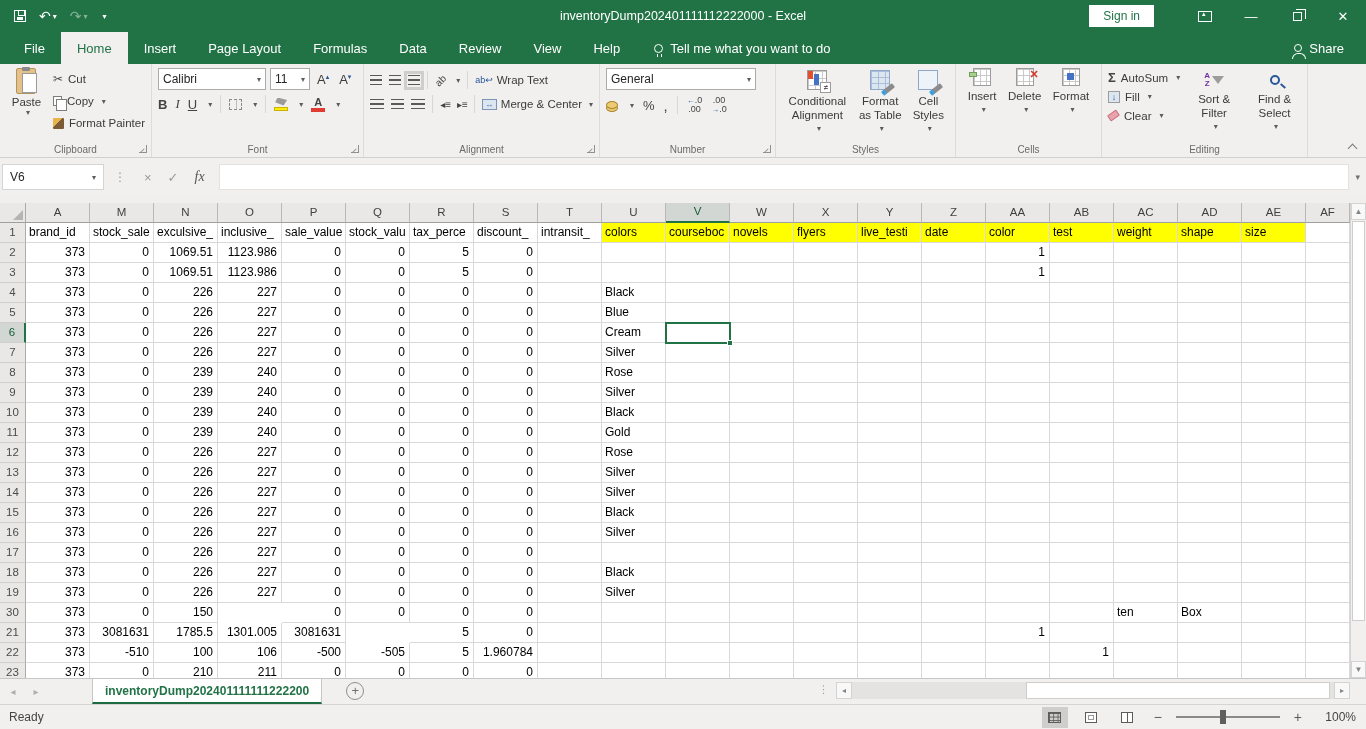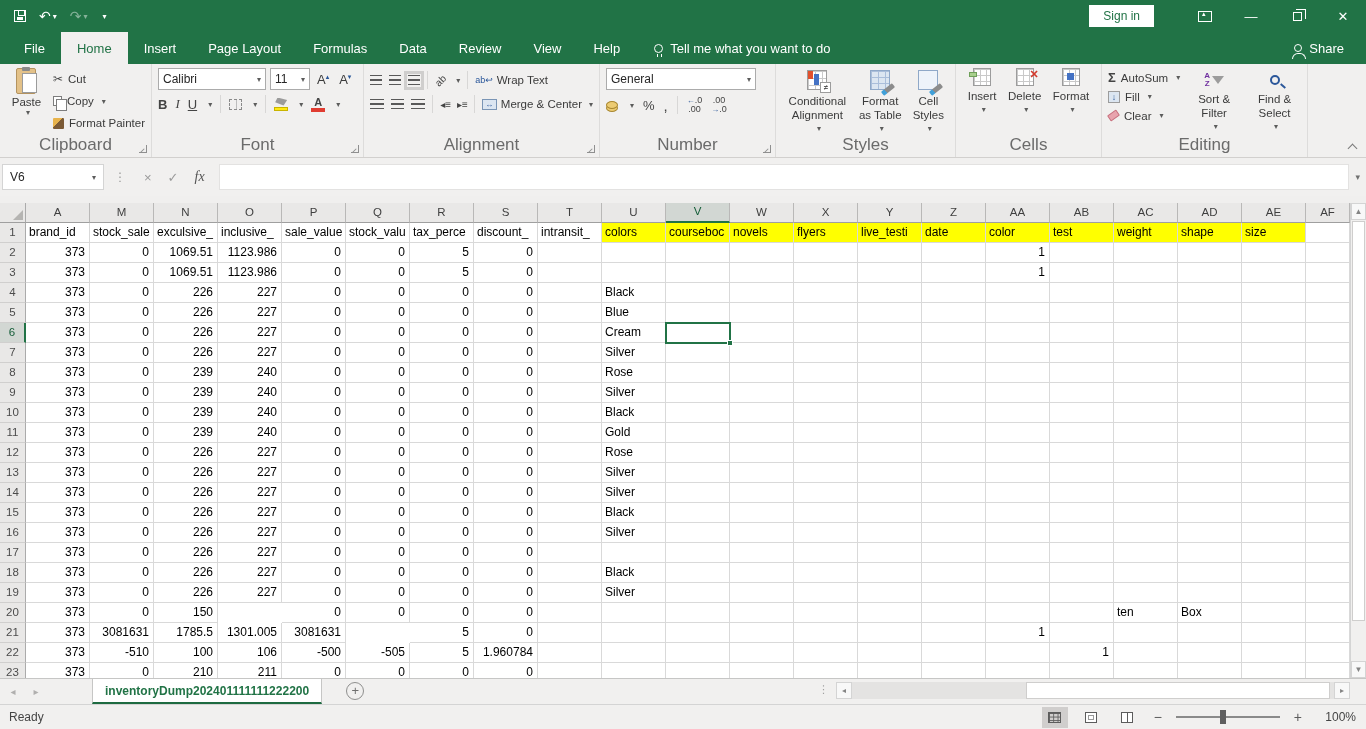--- a/index.html
+++ b/index.html
@@ -31,21 +31,21 @@
   .tellme { display:flex; align-items:center; gap:7px; margin-left:18px; font-size:13px; cursor:text; }
   .bulb { width:9px; height:9px; border:1px solid #fff; border-radius:50%; position:relative; display:inline-block; }
   .bulb::after { content:''; position:absolute; left:2px; top:9px; width:3px; height:3px; border-left:1px solid #fff; border-right:1px solid #fff; }
   .share { margin-left:auto; display:flex; align-items:center; gap:7px; padding-right:22px; font-size:13px; cursor:pointer; }
   .person { width:8px; height:8px; border:1px solid #fff; border-radius:50%; position:relative; display:inline-block; }
   .person::after { content:''; position:absolute; top:8px; left:-3px; width:12px; height:5px; border:1px solid #fff; border-bottom:none; border-radius:6px 6px 0 0; }
 
   
   .ribbon { position:absolute; top:64px; left:0; width:1366px; height:94px; background:#f1f0ef; border-bottom:1px solid #d2d0ce; display:flex; }
   .rgroup { position:relative; border-right:1px solid #dddcdb; padding:4px 6px 17px 6px; flex:none; }
-  .rg-label { position:absolute; bottom:2px; left:0; right:0; text-align:center; font-size:17px; color:#6b6b6b; }
+  .rg-label { position:absolute; bottom:2px; left:0; right:0; text-align:center; font-size:10px; color:#6b6b6b; }
   .launcher { position:absolute; bottom:4px; right:4px; width:8px; height:8px; border-right:1px solid #8f8f8f; border-bottom:1px solid #8f8f8f; cursor:pointer; }
   .launcher::after { content:''; position:absolute; right:1px; bottom:1px; width:5px; height:1px; background:#8f8f8f; transform:rotate(-45deg); }
   .caret { font-size:8px; color:#5c5c5c; margin-left:3px; }
   .sbtn { display:flex; align-items:center; gap:5px; font-size:11.5px; color:#3b3b3b; height:22px; cursor:pointer; white-space:nowrap; }
   .bigbtn { display:flex; flex-direction:column; align-items:center; font-size:11.5px; color:#3b3b3b; cursor:pointer; text-align:center; line-height:14px; padding:0 5px; }
 
   
   .g-clipboard { width:152px; }
   .g-clipboard .rg-content { display:flex; gap:6px; }
   .paste-big { display:flex; flex-direction:column; align-items:center; width:42px; cursor:pointer; font-size:11.5px; color:#3b3b3b; }
@@ -205,20 +205,21 @@
   <div class="qat">
     <span class="qat-btn">
         <span class="floppy"></span>
       </span>
     <span class="qat-btn">↶<span class="tinycaret">▾</span></span>
     <span class="qat-btn dis">↷<span class="tinycaret">▾</span></span>
     <span class="qat-btn">
         <span class="tinycaret">▾</span>
       </span>
   </div>
+  <div class="title">inventoryDump202401111112222000  -  Excel</div>
   <div class="win-controls">
     <button class="signin">Sign in</button>
     <span class="winbtn">
         <span class="ribdisp"></span>
       </span>
     <span class="winbtn">—</span>
     <span class="winbtn">
         <span class="restore-sq"></span>
       </span>
     <span class="winbtn">✕</span>
@@ -959,21 +960,21 @@
         <div class="cell" style="width: 64px;"></div>
         <div class="cell" style="width: 64px;"></div>
         <div class="cell" style="width: 64px;"></div>
         <div class="cell" style="width: 64px;"></div>
         <div class="cell" style="width: 64px;"></div>
         <div class="cell" style="width: 64px;"></div>
         <div class="cell" style="width: 64px;"></div>
         <div class="cell" style="width: 44px;"></div>
       </div>
       <div class="grid-row">
-        <div class="row-hdr">20</div>
+        <div class="row-hdr">30</div>
         <div class="cell num" style="width: 64px;">373</div>
         <div class="cell num" style="width: 64px;">0</div>
         <div class="cell num" style="width: 64px;">150</div>
         <div class="cell num" style="width: 64px; margin-top: 29px;">151</div>
         <div class="cell num" style="width: 64px;">0</div>
         <div class="cell num" style="width: 64px;">0</div>
         <div class="cell num" style="width: 64px;">0</div>
         <div class="cell num" style="width: 64px;">0</div>
         <div class="cell" style="width: 64px;"></div>
         <div class="cell" style="width: 64px;"></div>

